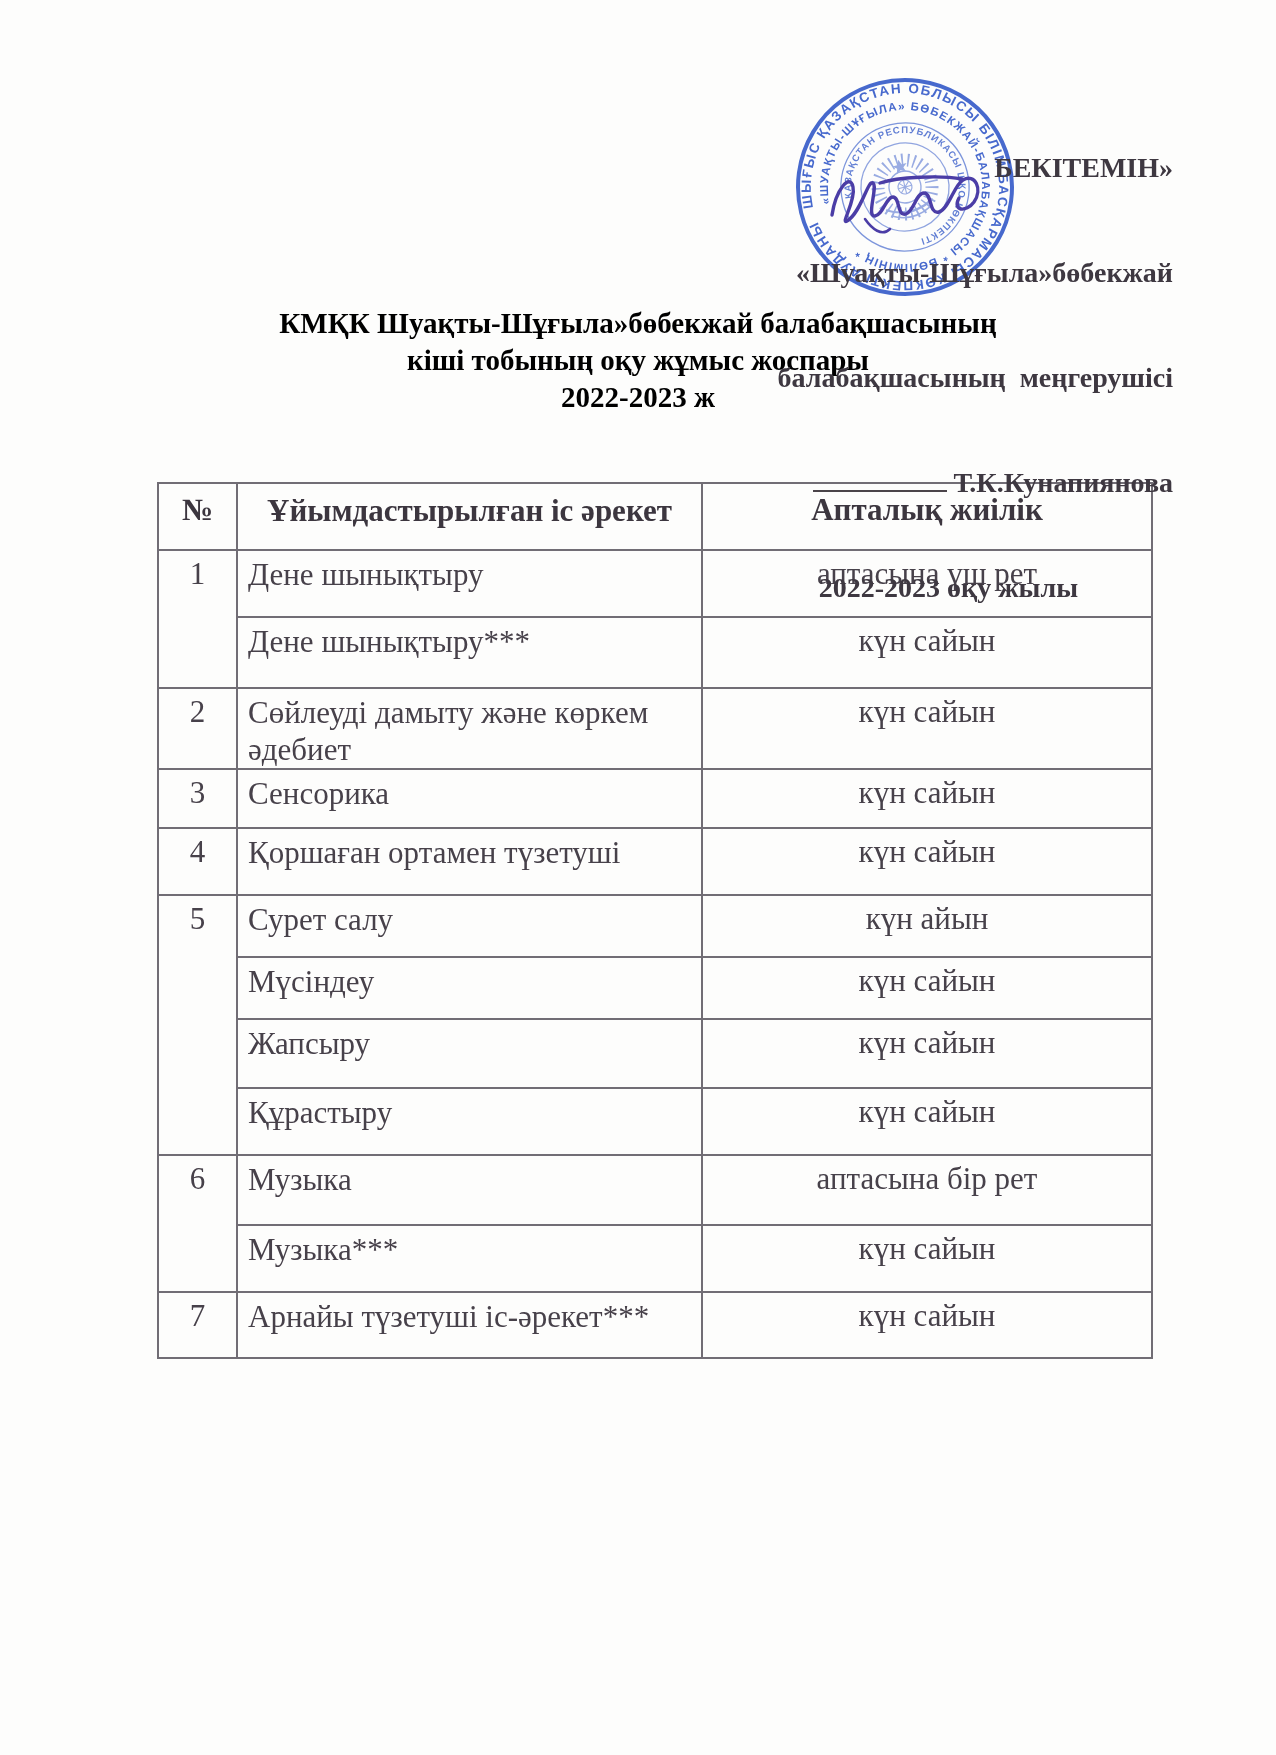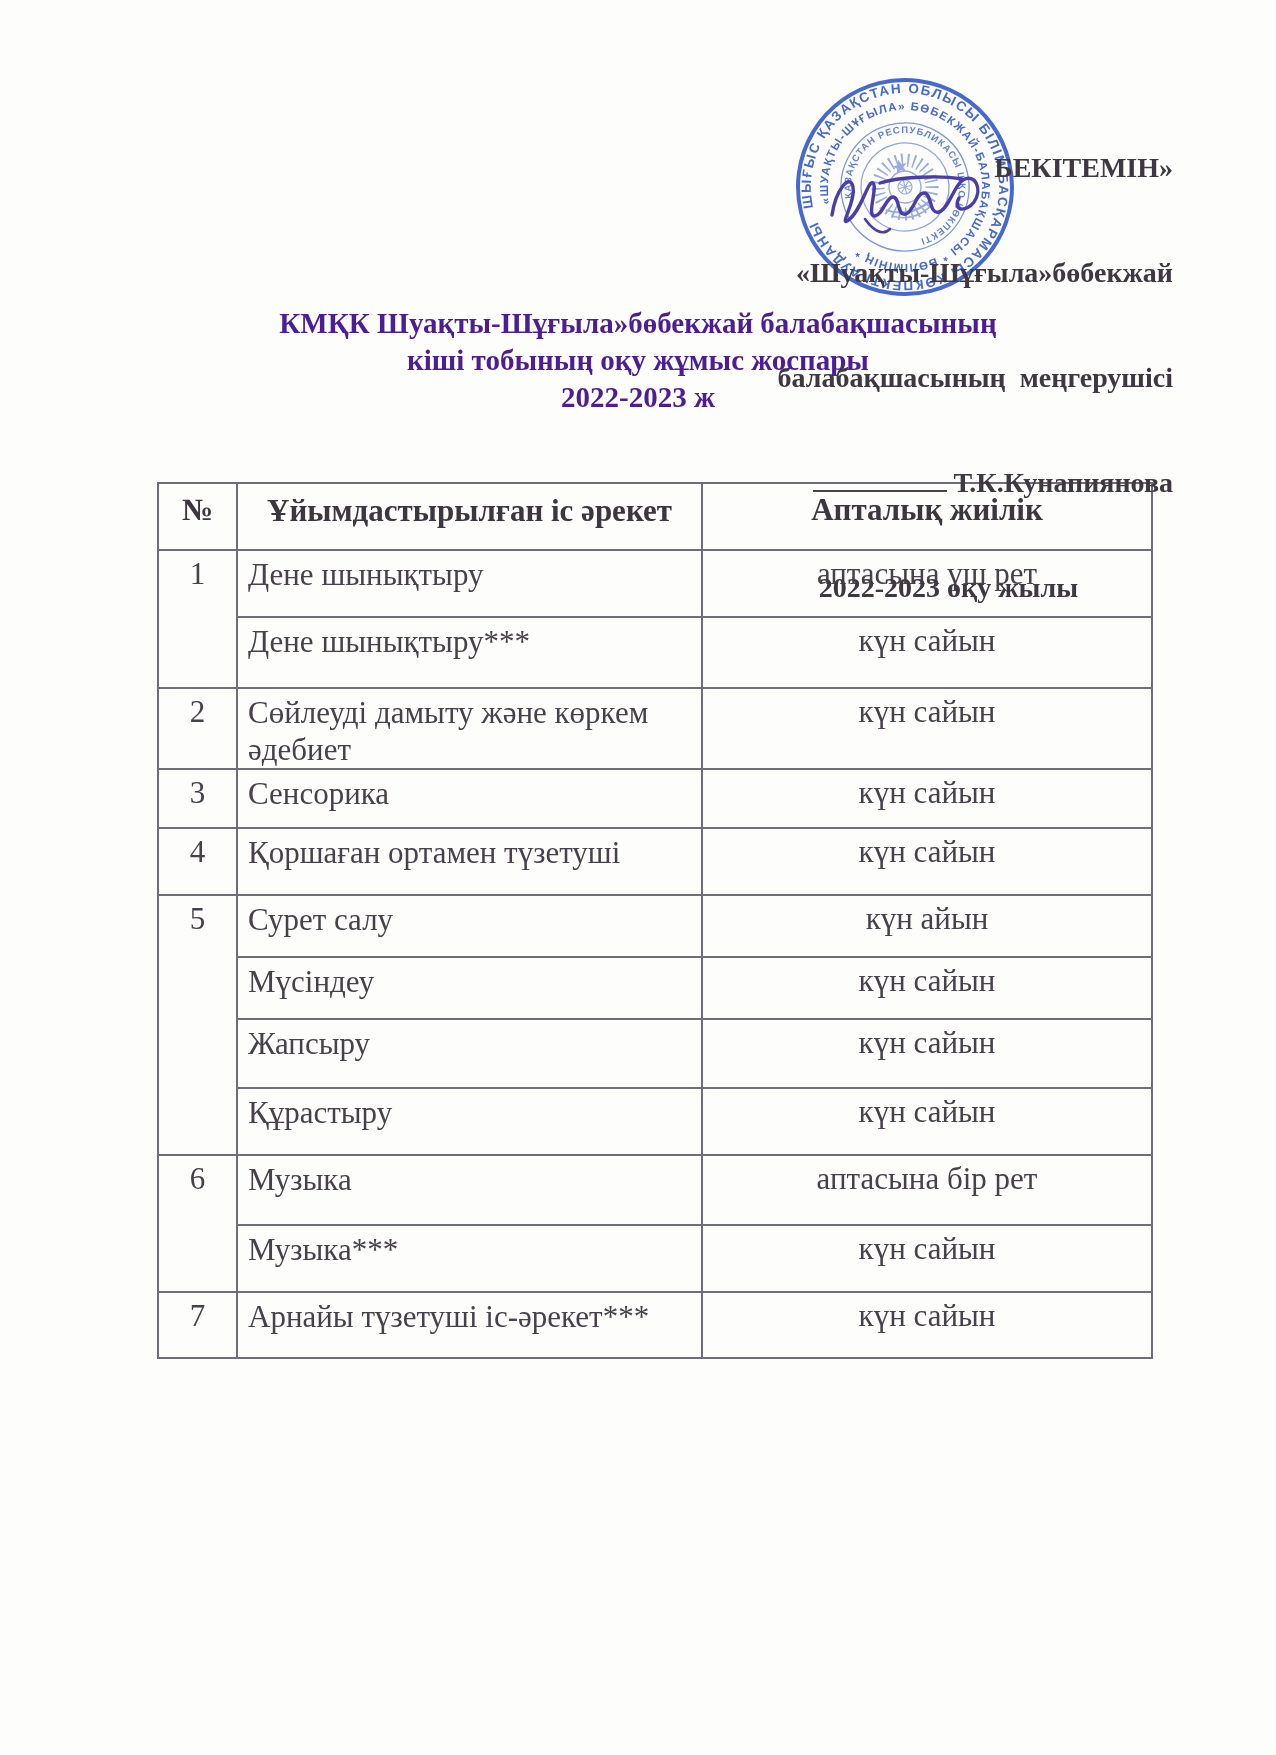--- a/index.html
+++ b/index.html
@@ -51,21 +51,21 @@
     color:var(--signature-color,#4b3da6);
   }
   
   .doc-title{
     position:absolute;
     top:305px;left:0;width:1276px;
     text-align:center;
     font-weight:bold;
     font-size:29px;
     line-height:37px;
-    color:#4c1d95;
+    color:#000000;
     z-index:2;
   }
   
   table.schedule{
     position:absolute;
     left:157px;top:482px;
     border-collapse:collapse;
     table-layout:fixed;
     z-index:2;
   }

